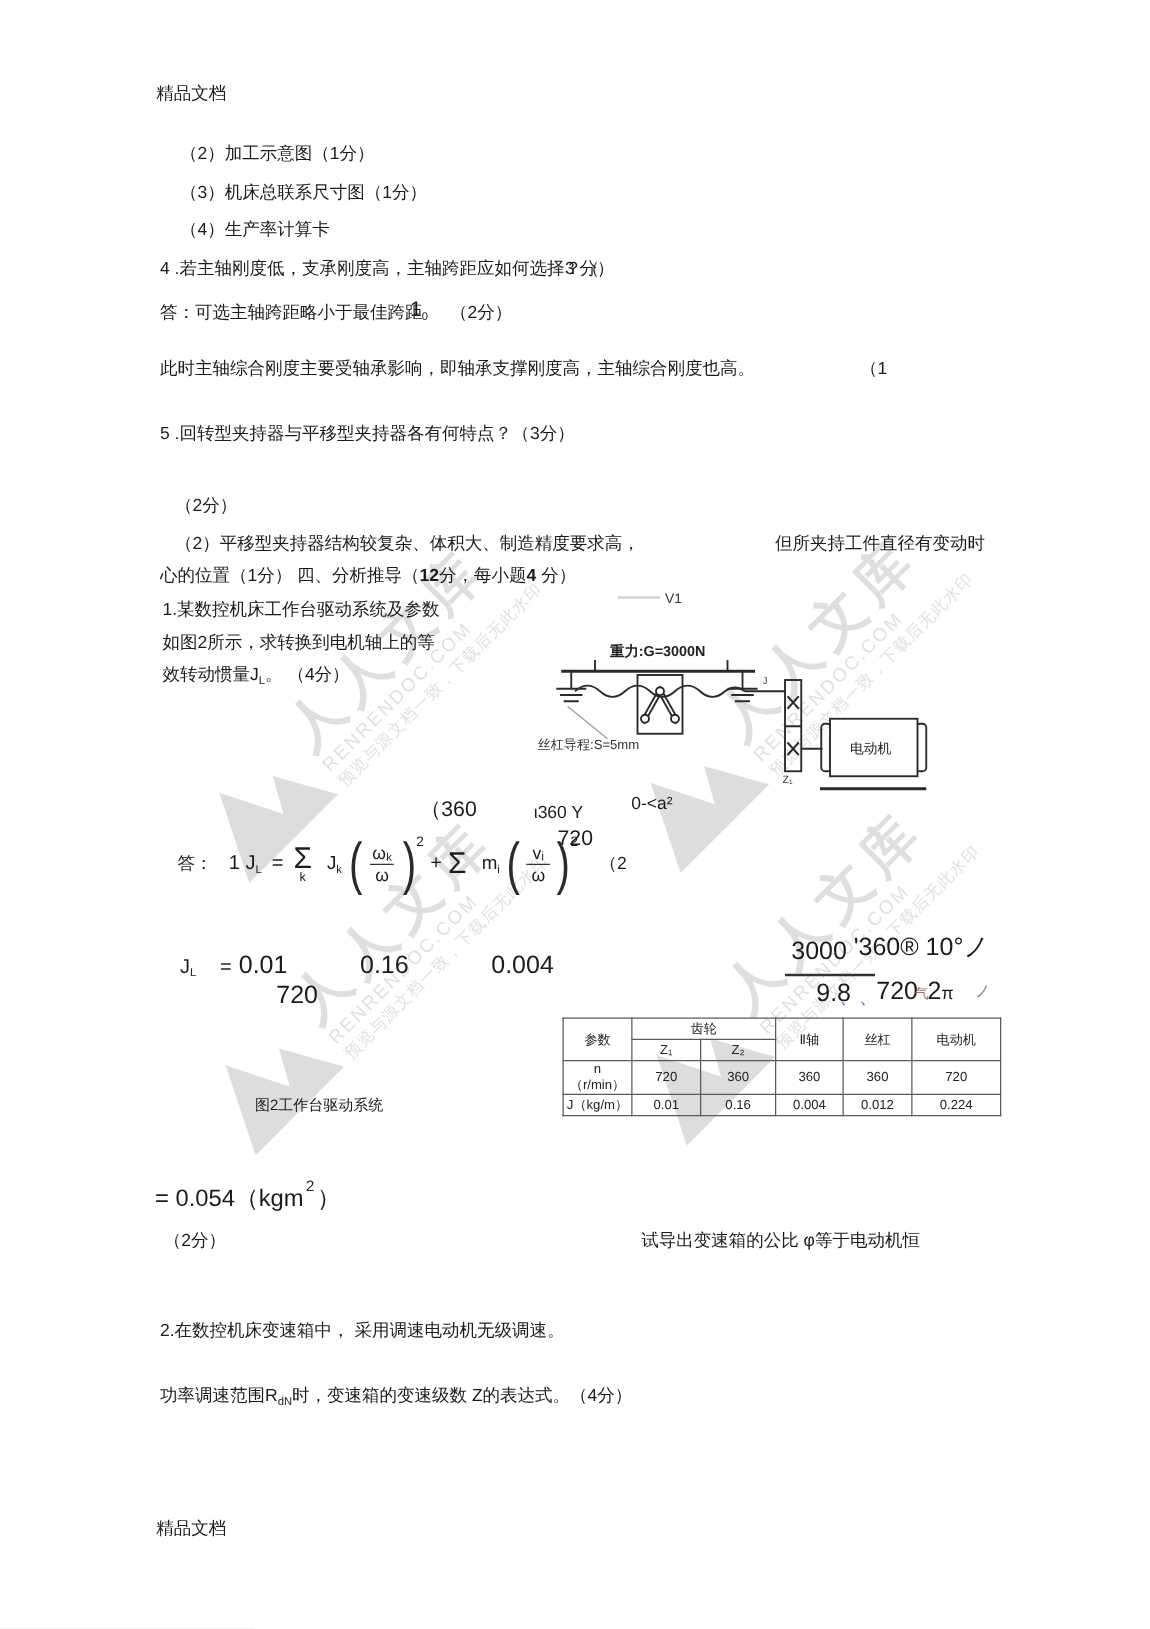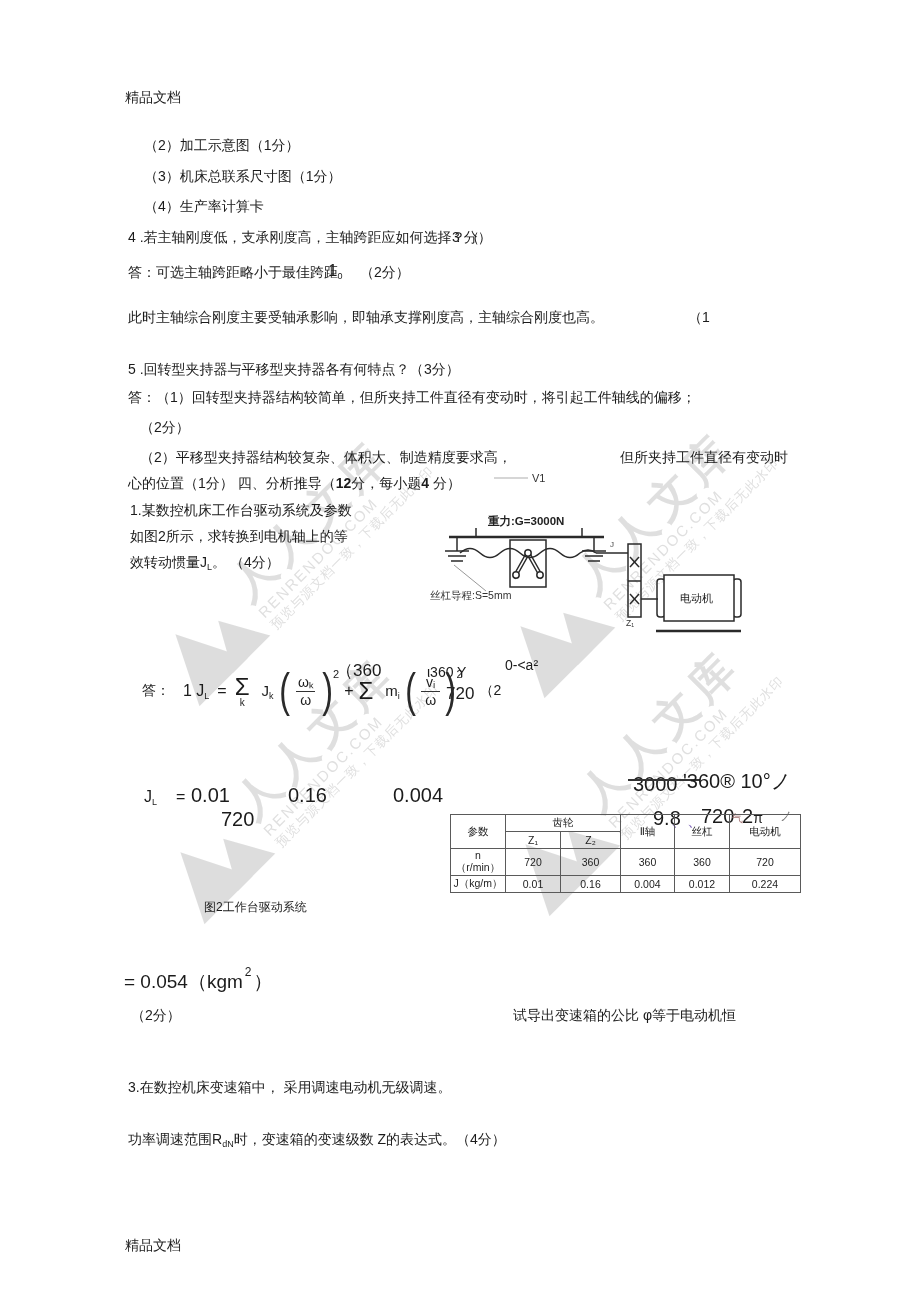--- a/index.html
+++ b/index.html
@@ -1,18 +1,18 @@
 <!DOCTYPE html>
 <html><head>
 <meta charset="utf-8">
 <style>
   html,body{margin:0;padding:0;background:#e8e8e8;}
   #page{position:relative;width:920px;height:1303px;background:#ffffff;overflow:hidden;
         font-family:"Liberation Sans",sans-serif;color:#1b1b1b;}
-  .t{position:absolute;white-space:nowrap;font-size:14px;line-height:1.25;margin-top:23px;}
+  .t{position:absolute;white-space:nowrap;font-size:14px;line-height:1.25;}
   .sub{font-size:9px;vertical-align:-3px;}
   .big{font-size:20px;}
   .mid{font-size:17px;}
   .bold{font-weight:bold;}
   
   .wm{position:absolute;width:360px;height:170px;transform:rotate(-45deg);
       display:flex;align-items:center;gap:6px;opacity:0.55;pointer-events:none;z-index:0;}
   .wm svg{width:104px;height:78px;fill:#c3c3c3;flex:none;}
   .wm-brand{font-size:44px;font-weight:bold;color:#c6c6c6;letter-spacing:7px;line-height:1.05;}
   .wm-domain{font-size:15px;color:#c6c6c6;letter-spacing:2px;}
@@ -104,21 +104,20 @@
     <div class="t" style="left:128px;top:241px;">答：可选主轴跨距略小于最佳跨距</div>
     <div class="t" style="left:328px;top:237px;font-size:17px;"><span>1</span><span class="sub">0</span></div>
     <div class="t" style="left:360px;top:241px;">（2分）</div>
 
     <div class="t" style="left:128px;top:286px;">此时主轴综合刚度主要受轴承影响，即轴承支撑刚度高，主轴综合刚度也高。</div>
     <div class="t" style="left:688px;top:286px;">（1</div>
 
     <div class="t" style="left:128px;top:338px;">5 .回转型夹持器与平移型夹持器各有何特点？（</div>
     <div class="t" style="left:424px;top:338px;">3分）</div>
 
-    <div class="t" style="left:128px;top:366px;">答：（1）回转型夹持器结构较简单，但所夹持工件直径有变动时，将引起工件轴线的偏移；</div>
     <div class="t" style="left:140px;top:396px;">（2分）</div>
     <div class="t" style="left:140px;top:426px;">（2）平移型夹持器结构较复杂、体积大、制造精度要求高，</div>
     <div class="t" style="left:620px;top:426px;">但所夹持工件直径有变动时</div>
     <div class="t" style="left:128px;top:452px;"><span>心的位置（1分） 四、分析推导（</span><span class="bold">12</span><span>分，每小题</span><span class="bold">4</span><span> 分）</span></div>
 
     <div class="t" style="left:130px;top:479px;">1.某数控机床工作台驱动系统及参数</div>
     <div class="t" style="left:130px;top:505px;">如图2所示，求转换到电机轴上的等</div>
     <div class="t" style="left:130px;top:531px;"><span>效转动惯量J</span><span class="sub">L</span><span>。 （4分）</span></div>
 
     <svg style="position:absolute;left:424px;top:467px;" width="345" height="175" viewBox="0 0 345 175" fill="none" stroke="#2a2a2a" stroke-width="1.5">
@@ -259,19 +258,19 @@
     </tbody>
       </table>
 
     <div class="t" style="left:204px;top:877px;font-size:12px;">图2工作台驱动系统</div>
 
     <div class="t" style="left:124px;top:942px;font-size:19px;"><span>= 0.054（kgm</span><span class="hisup">2</span><span>）</span></div>
 
     <div class="t" style="left:131px;top:984px;">（2分）</div>
     <div class="t" style="left:513px;top:984px;">试导出变速箱的公比 φ等于电动机恒</div>
 
-    <div class="t" style="left:128px;top:1056px;">3.在数控机床变速箱中， 采用调速电动机无级调速。</div>
+    <div class="t" style="left:128px;top:1056px;">2.在数控机床变速箱中， 采用调速电动机无级调速。</div>
     <div class="t" style="left:128px;top:1108px;"><span>功率调速范围R</span><span class="sub">dN</span><span>时，变速箱的变速级数 Z的表达式。（4分）</span></div>
 
     <div class="t" style="left:125px;top:1214px;">精品文档</div>
 
   </div>
 </div>
 
 </body></html>

